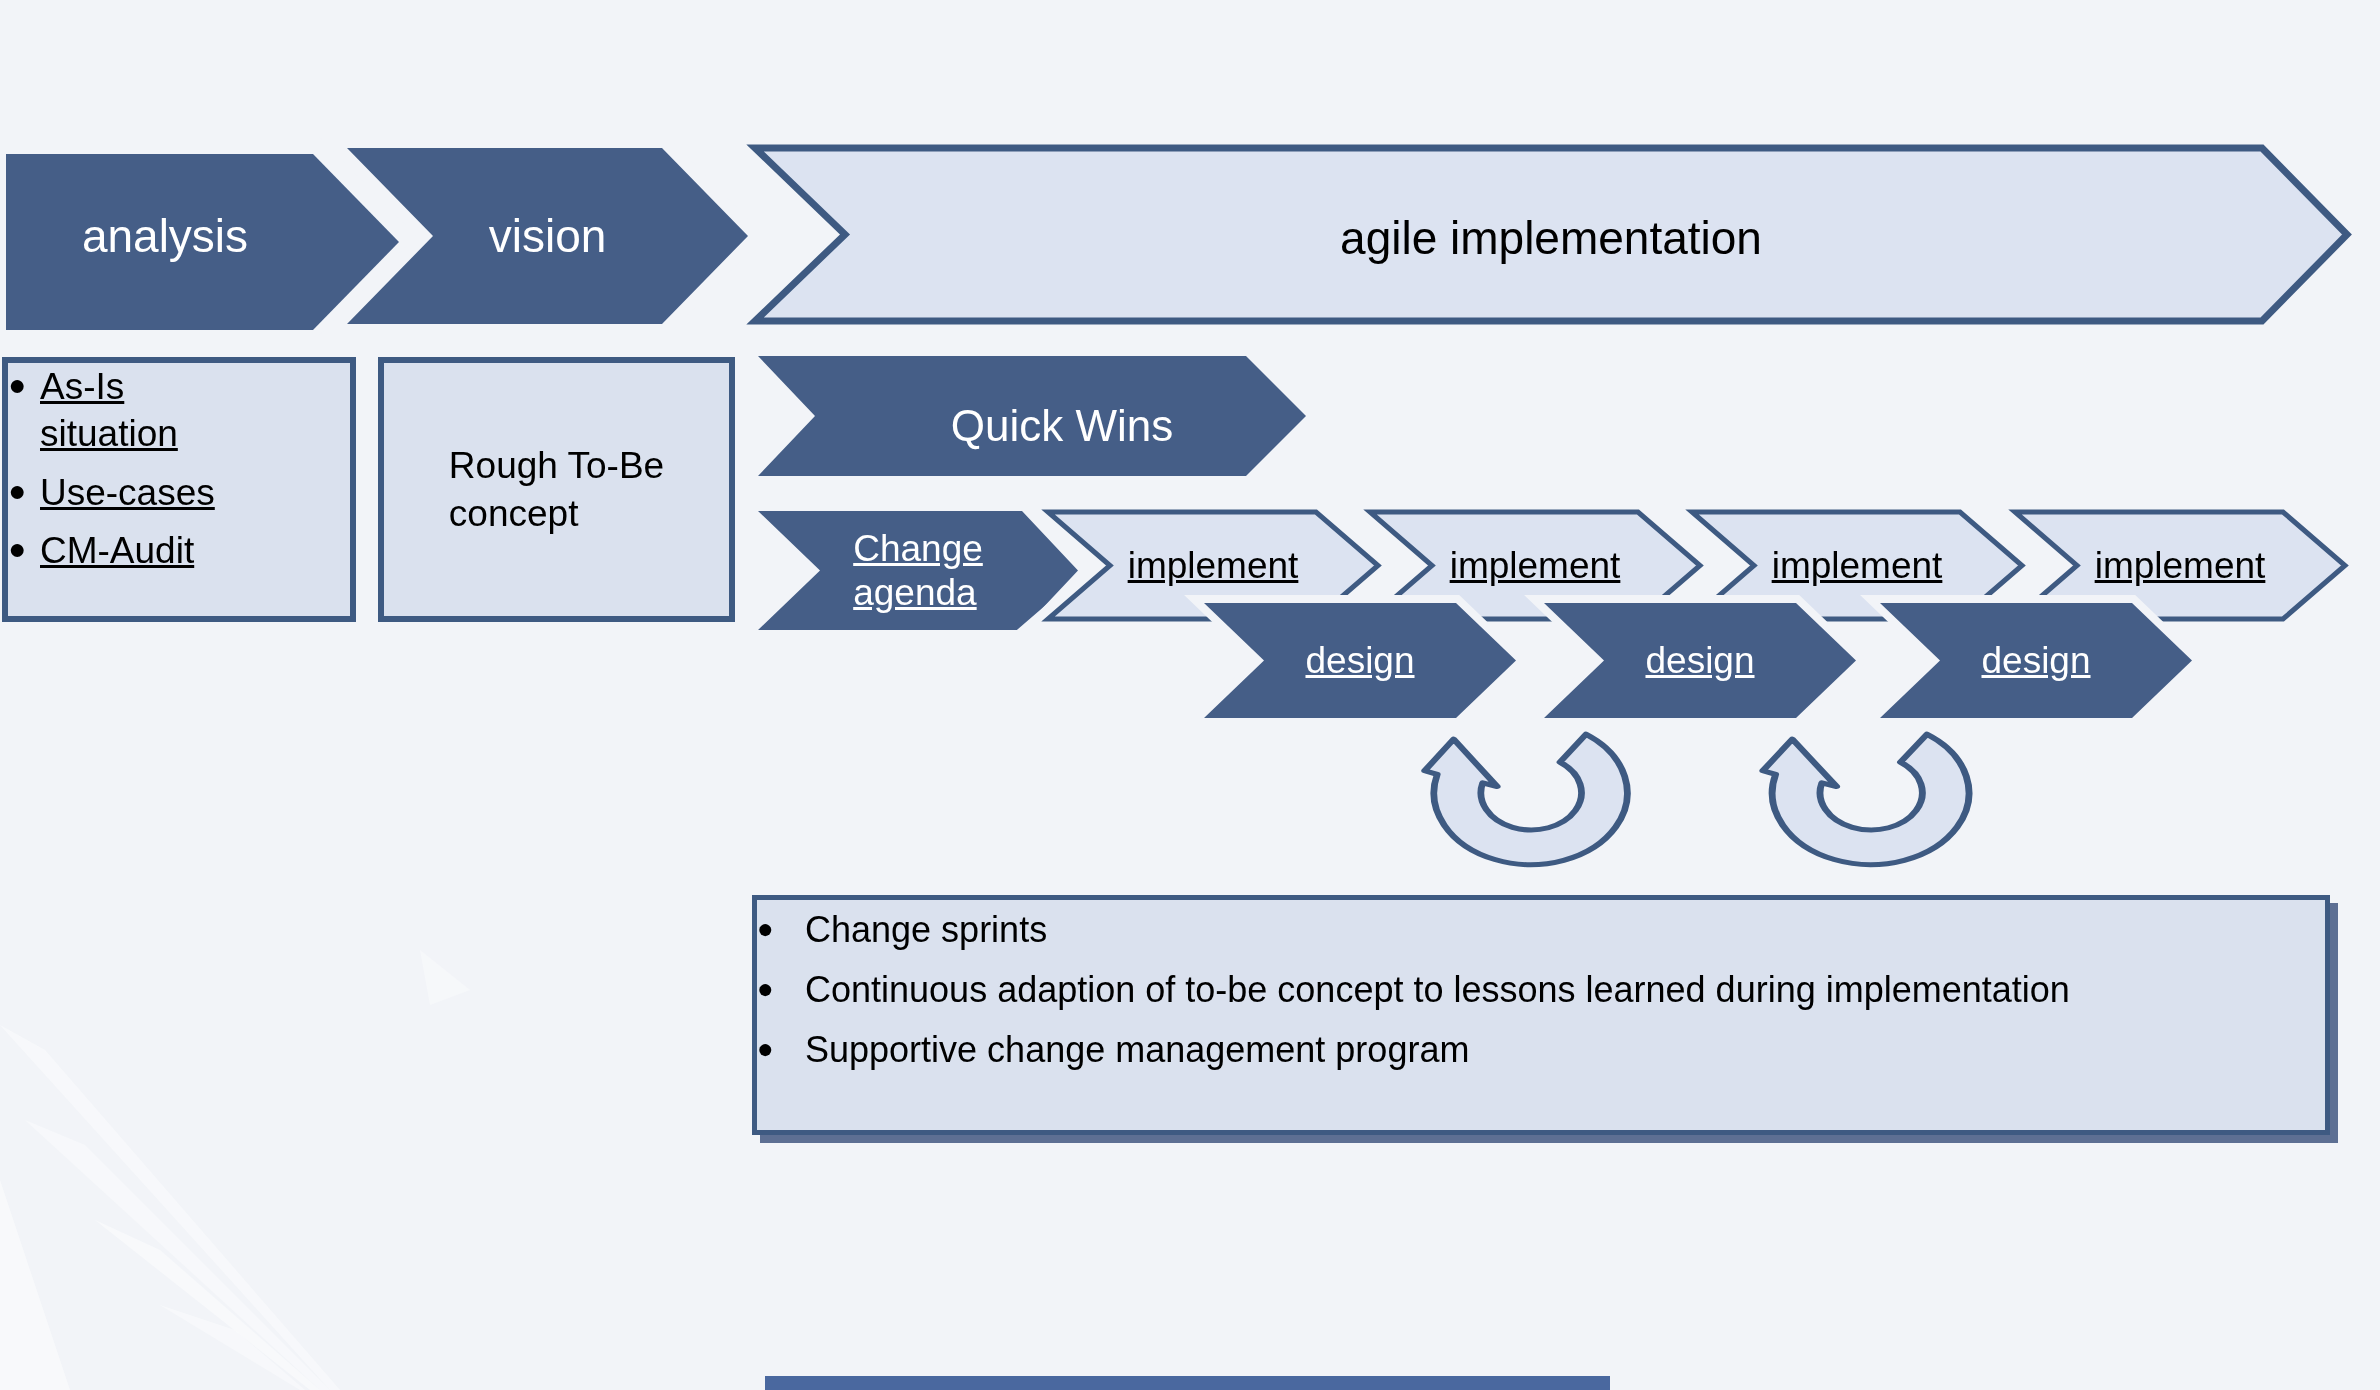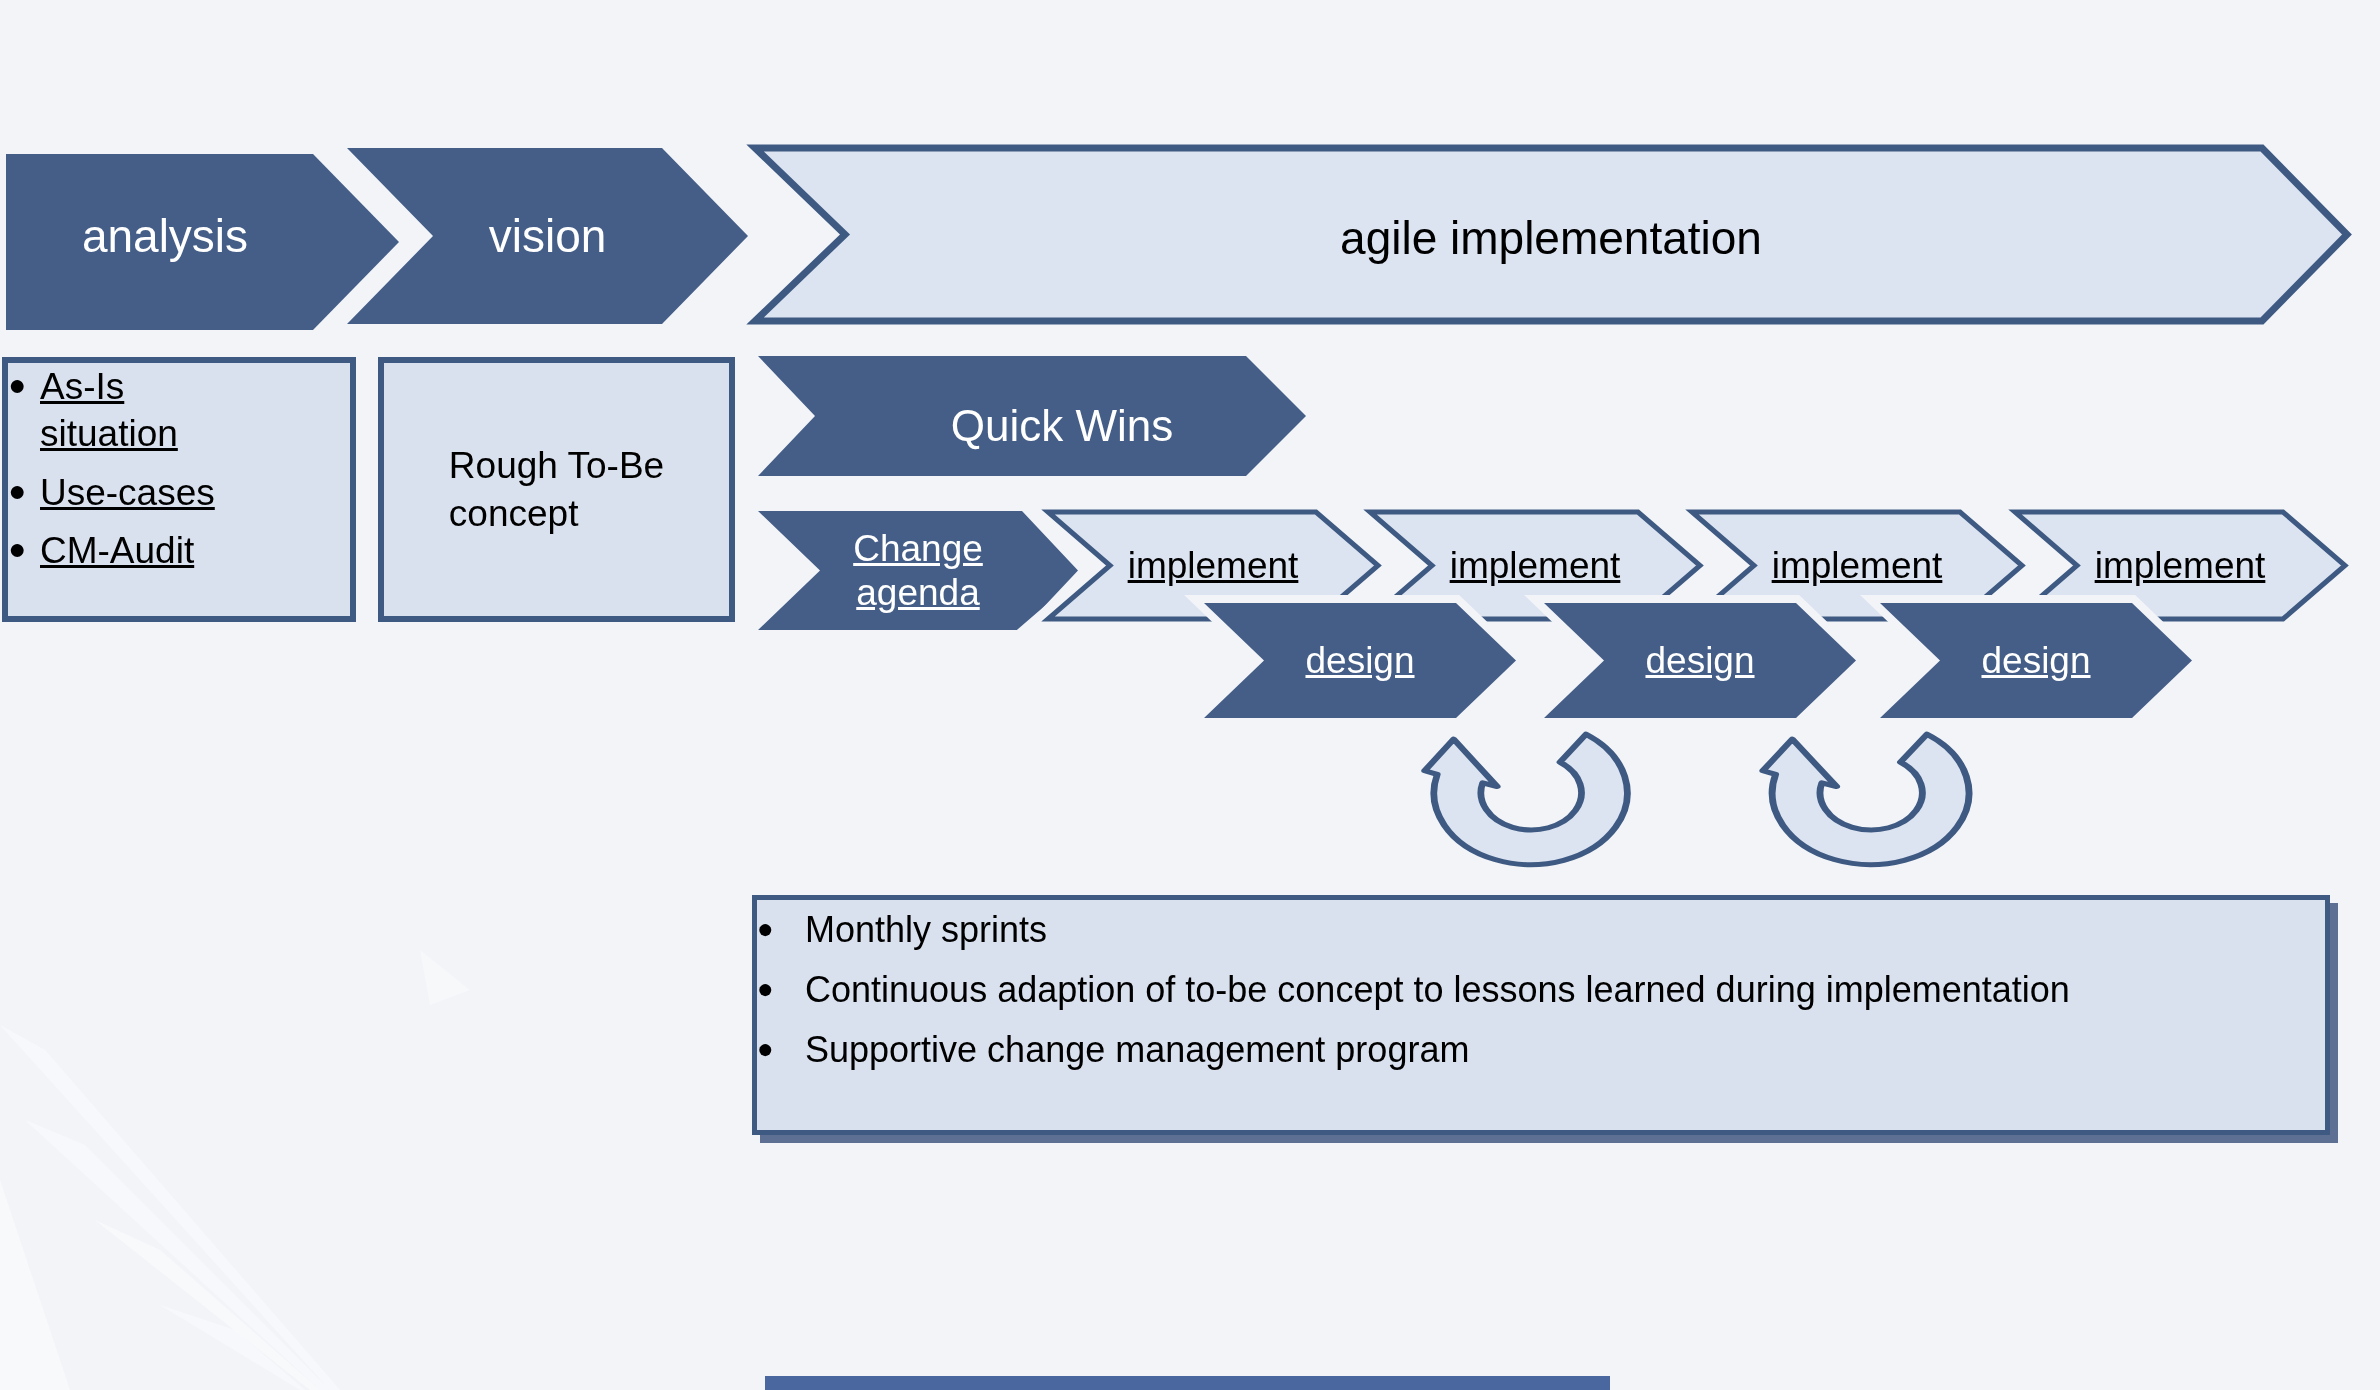--- a/index.html
+++ b/index.html
@@ -15,21 +15,21 @@
   .poly-dark{fill:var(--dark);}
   .poly-light{fill:var(--light);stroke:var(--dark_stroke);stroke-width:7;stroke-linejoin:miter;}
   .poly-light-thin{fill:var(--light);stroke:var(--dark_stroke);stroke-width:5;stroke-linejoin:miter;}
   .halo{fill:var(--bg);stroke:var(--bg);stroke-width:24;stroke-linejoin:miter;}
   .halo-thin{fill:var(--bg);stroke:var(--bg);stroke-width:16;stroke-linejoin:miter;}
   .loop-path{fill:var(--light);stroke:var(--dark_stroke);stroke-width:7;stroke-linejoin:round;}
 
   
   .lbl{
     position:absolute;display:flex;align-items:center;justify-content:center;
-    text-align:center;white-space:pre-line;line-height:1.18;
+    text-align:left;white-space:pre-line;line-height:1.18;
   }
   .lbl.white{color:var(--text_light);}
   .lbl.black{color:var(--text_dark);}
   .f-phase{font-size:46px;}
   .f-qw{font-size:44px;}
   .f-mid{font-size:37px;text-decoration:underline;}
 
   
   .info-box{
     position:absolute;background:var(--box);
@@ -183,21 +183,21 @@
 <div class="abs" style="left:1753px;top:722px;">
   <svg width="236" height="152" viewBox="-10 -14 240 212" preserveAspectRatio="none">
     <path class="loop-path" d="M 167,3 A 100 100 0 1 1 13,59 L 0,54 L 30,10 L 75,76 L 60,71 A 52 52 0 1 0 140,42 Z"></path>
   </svg>
 </div>
 
 <div class="summary-box" style="left:752px;top:895px;width:1578px;height:240px;">
   <ul class="bullets sum-list">
     <li>
       <span class="dot">●</span>
-      <span>Monthly sprints</span>
+      <span>Change sprints</span>
     </li>
     <li>
       <span class="dot">●</span>
       <span>Continuous adaption of to-be concept to lessons learned during implementation</span>
     </li>
     <li>
       <span class="dot">●</span>
       <span>Supportive change management program</span>
     </li>
   </ul>

